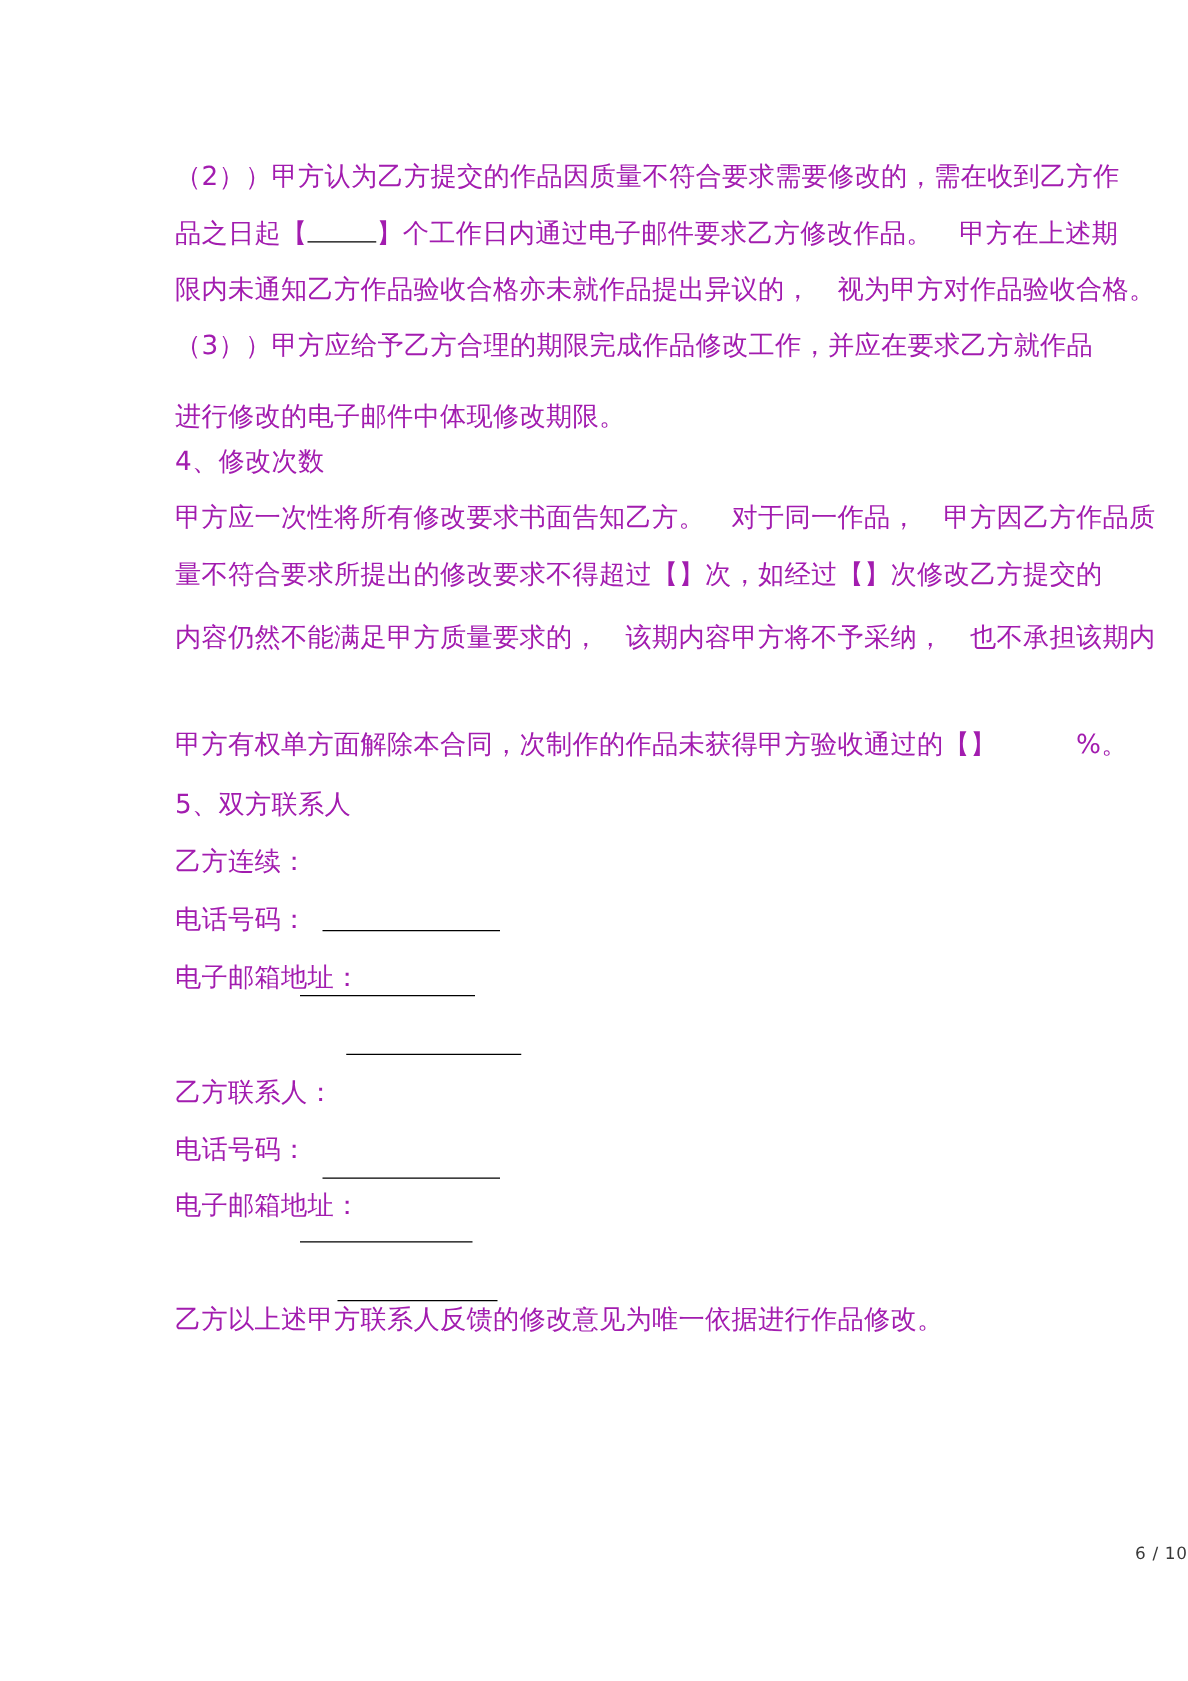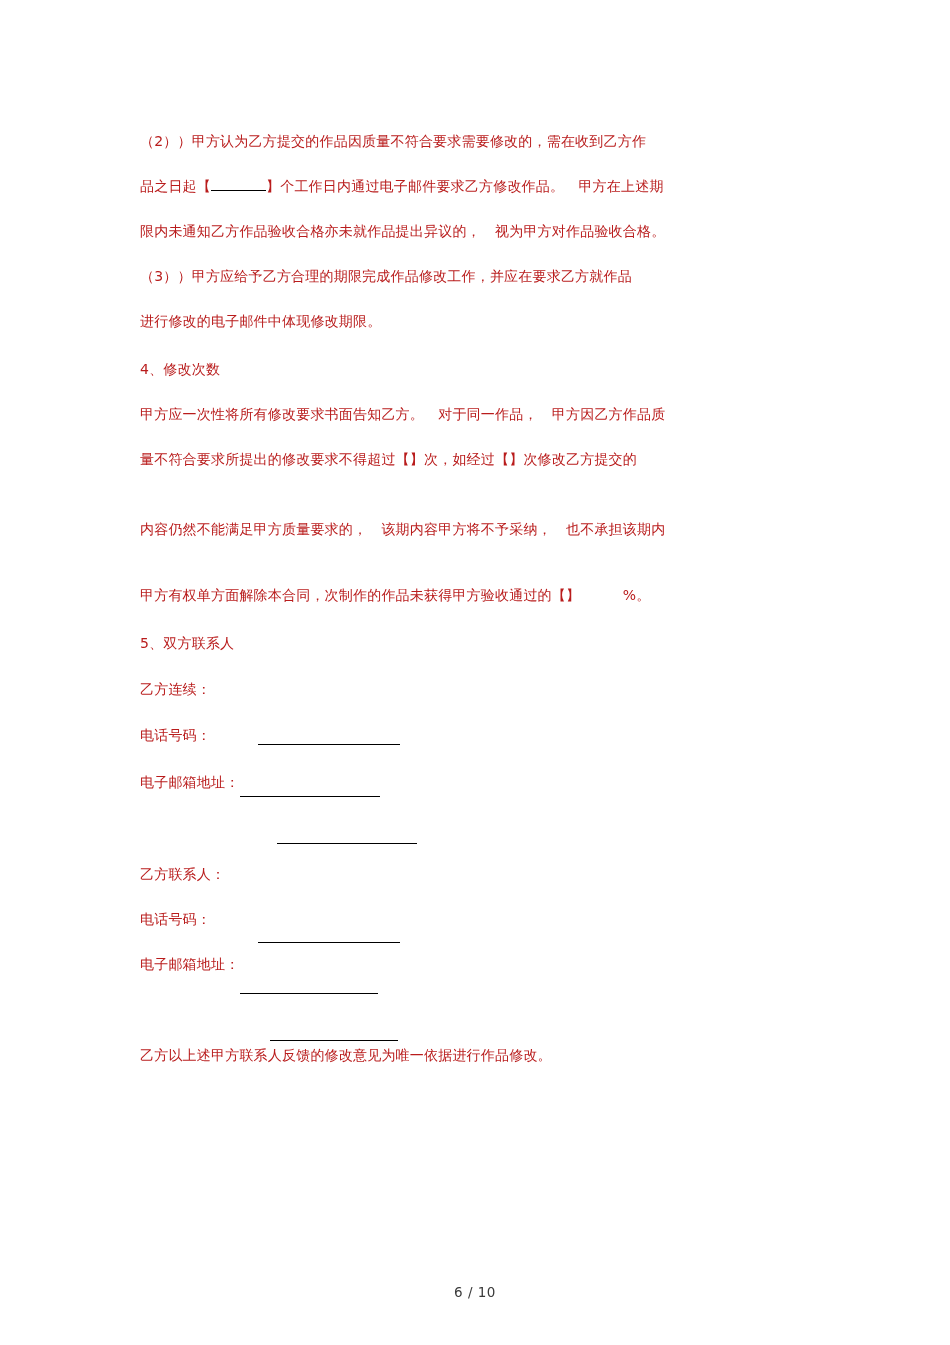--- a/index.html
+++ b/index.html
@@ -12,71 +12,71 @@
       width: 950px;
       height: 1345px;
       background: #ffffff;
       font-family: "DejaVu Sans", sans-serif;
       color: #000000;
       overflow: hidden;
     }
     .ln {
       position: absolute;
       left: 140px;
-      font-size: 14px;
+      font-size: 21px;
       line-height: 27px;
       white-space: pre;
       letter-spacing: 0.2px;
-      color: #b91c1c;
+      color: #a21caf;
     }
     .blank-inline {
       display: inline-block;
       width: 55px;
       height: 0.95em;
       border-bottom: 1.5px solid #000000;
       vertical-align: baseline;
     }
     .ul {
       position: absolute;
       height: 0;
       border-bottom: 1.5px solid #000000;
     }
     .footer {
       position: absolute;
-      top: 1284px;
+      top: 1235px;
       left: 0;
       width: 100%;
-      text-align: center;
+      text-align: right;
       font-size: 13.5px;
       color: #3a3a3a;
       letter-spacing: 0.5px;
     }
   </style>
 </head>
 <body>
 
 <div class="page">
 
   <div class="ln" style="top:128px">（2））甲方认为乙方提交的作品因质量不符合要求需要修改的，需在收到乙方作</div>
 
   <div class="ln" style="top:173px"><span>品之日起【</span><span class="blank-inline"></span><span>】个工作日内通过电子邮件要求乙方修改作品。　甲方在上述期</span></div>
 
   <div class="ln" style="top:218px">限内未通知乙方作品验收合格亦未就作品提出异议的，　视为甲方对作品验收合格。</div>
 
   <div class="ln" style="top:263px">（3））甲方应给予乙方合理的期限完成作品修改工作，并应在要求乙方就作品</div>
 
-  <div class="ln" style="top:308px">进行修改的电子邮件中体现修改期限。</div>
+  <div class="ln" style="top:320px">进行修改的电子邮件中体现修改期限。</div>
 
   <div class="ln" style="top:356px">4、修改次数</div>
 
   <div class="ln" style="top:401px">甲方应一次性将所有修改要求书面告知乙方。　对于同一作品，　甲方因乙方作品质</div>
 
   <div class="ln" style="top:446px">量不符合要求所提出的修改要求不得超过【】次，如经过【】次修改乙方提交的</div>
 
-  <div class="ln" style="top:516px">内容仍然不能满足甲方质量要求的，　该期内容甲方将不予采纳，　也不承担该期内</div>
+  <div class="ln" style="top:497px">内容仍然不能满足甲方质量要求的，　该期内容甲方将不予采纳，　也不承担该期内</div>
 
 
   <div class="ln" style="top:582px">甲方有权单方面解除本合同，次制作的作品未获得甲方验收通过的【】　　　%。</div>
 
   <div class="ln" style="top:630px">5、双方联系人</div>
 
   <div class="ln" style="top:676px">乙方连续：</div>
 
   <div class="ln" style="top:722px">电话号码：</div>
   <div class="ul" style="left:258px; top:744px; width:142px"></div>

